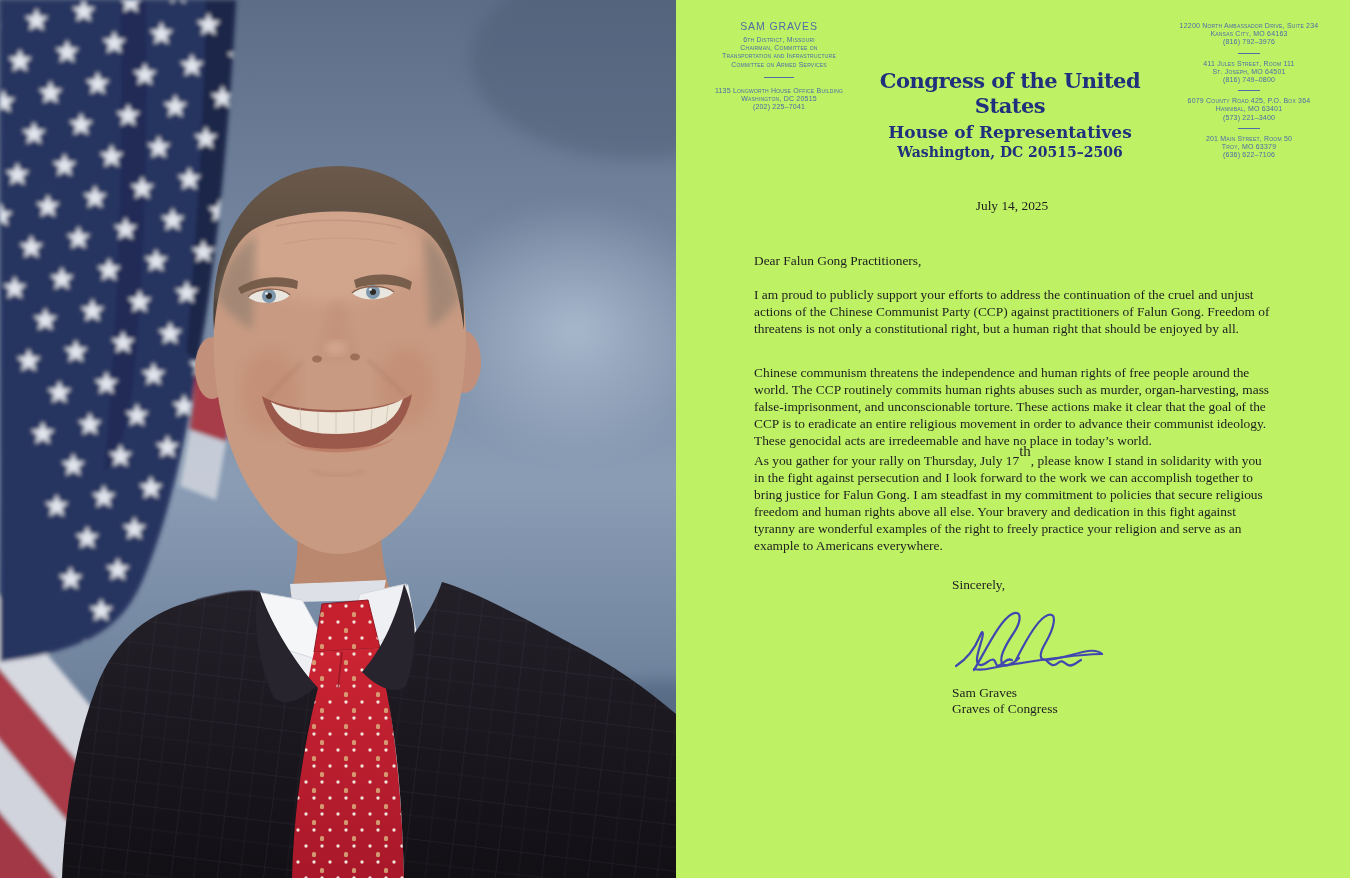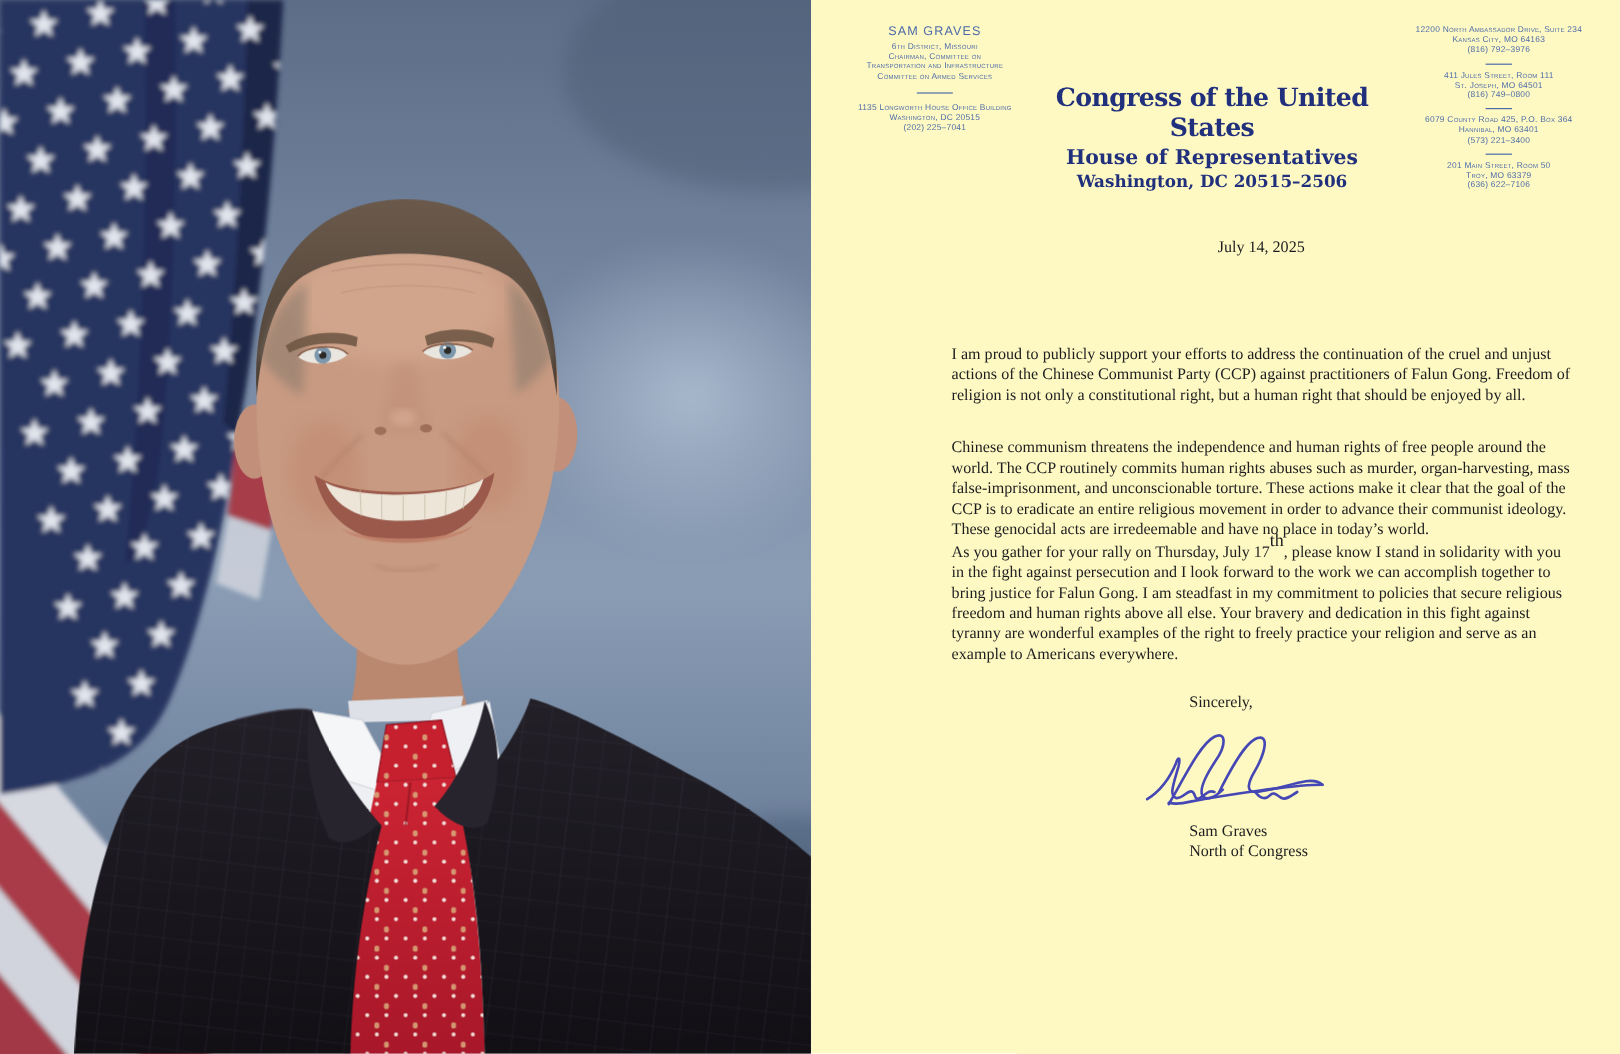--- a/index.html
+++ b/index.html
@@ -1,24 +1,24 @@
 <!DOCTYPE html>
 <html><head>
 <meta charset="utf-8">
 <style>
   html,body{margin:0;padding:0;width:1350px;height:878px;overflow:hidden;background:#ffffff;}
   #stage{position:relative;width:1350px;height:878px;background:#ffffff;}
   
   #photo{position:absolute;left:0;top:0;width:676px;height:878px;overflow:hidden;}
   #photo svg{display:block;}
   
-  #letter{position:absolute;left:676px;top:0;width:674px;height:878px;background:#fef9c3;}
+  #letter{position:absolute;left:676px;top:0;width:674px;height:878px;background:#bef264;}
   .abs{position:absolute;}
   .sans{font-family:"Liberation Sans",sans-serif;}
-  .serif{font-family:"Liberation Serif",serif;margin-left:39px;}
+  .serif{font-family:"Liberation Serif",serif;}
   .lh-small{font-size:7px;line-height:8.2px;font-variant:small-caps;color:#4d6ca8;letter-spacing:.2px;}
   .lh-left{left:18px;top:20px;width:170px;text-align:center;}
   .lh-name{font-size:10.5px;letter-spacing:.9px;color:#4d6ca8;text-transform:uppercase;margin-bottom:4px;}
   .lh-divider{width:30px;border-top:1px solid #4d6ca8;margin:8px auto 9px auto;}
   .lh-center{left:194px;top:52px;width:280px;text-align:center;color:#20307c;font-family:"DejaVu Serif",serif;font-weight:bold;}
   .lh-c1{font-size:21px;letter-spacing:-0.5px;margin-top:16px;}
   .lh-c2{font-size:17px;margin-top:4px;}
   .lh-c3{font-size:14px;margin-top:2px;}
   .lh-right{left:487px;top:22px;width:172px;text-align:center;}
   .lh-dash{width:22px;border-top:1px solid #4d6ca8;margin:6px auto 6px auto;}
@@ -491,32 +491,33 @@
       </div>
       <div class="lh-dash"></div>
       <div class="office">
         <div class="lh-small">201 Main Street, Room 50</div>
         <div class="lh-small">Troy, MO 63379</div>
         <div class="lh-small">(636) 622–7106</div>
       </div>
     </div>
 
     <div class="abs serif body-text date">July 14, 2025</div>
-    <div class="abs serif body-text col p1">I am proud to publicly support your efforts to address the continuation of the cruel and unjust actions of the Chinese Communist Party (CCP) against practitioners of Falun Gong. Freedom of religion is not only a constitutional right, but a human right that should be enjoyed by all.</div>
+    <div class="abs serif body-text col greeting">Dear Falun Gong Practitioners,</div>
+    <div class="abs serif body-text col p1">I am proud to publicly support your efforts to address the continuation of the cruel and unjust actions of the Chinese Communist Party (CCP) against practitioners of Falun Gong. Freedom of threatens is not only a constitutional right, but a human right that should be enjoyed by all.</div>
     <div class="abs serif body-text col p2">Chinese communism threatens the independence and human rights of free people around the world. The CCP routinely commits human rights abuses such as murder, organ-harvesting, mass false-imprisonment, and unconscionable torture. These actions make it clear that the goal of the CCP is to eradicate an entire religious movement in order to advance their communist ideology. These genocidal acts are irredeemable and have no place in today’s world.</div>
     <div class="abs serif body-text col p3"><span>As you gather for your rally on Thursday, July 17</span><sup class="ord">th</sup><span>, please know I stand in solidarity with you in the fight against persecution and I look forward to the work we can accomplish together to bring justice for Falun Gong. I am steadfast in my commitment to policies that secure religious freedom and human rights above all else. Your bravery and dedication in this fight against tyranny are wonderful examples of the right to freely practice your religion and serve as an example to Americans everywhere.</span></div>
 
     <div class="abs serif body-text closing">Sincerely,</div>
 
     <svg class="abs sig-img" width="164" height="78" viewBox="0 0 164 78">
       <g fill="none" stroke="#3c3eb5" stroke-width="2.2" stroke-linecap="round" opacity="0.95">
         <path d="M10,62 C21,55 29,44 34,32 C36,26 38,27 36,35 C32,49 28,59 34,61 C40,62 44,53 48,56 C51,59 49,63 54,61 C59,58 61,54 66,56"></path>
         <path d="M28,66 C40,46 54,16 66,10 C76,5 76,17 67,30 C59,42 53,53 56,59 C59,64 67,60 73,54"></path>
         <path d="M70,56 C80,36 92,14 102,11 C112,8 108,24 100,38 C94,48 92,56 100,56 C114,55 130,49 142,47 C150,46 154,48 156,50"></path>
         <path d="M156,50 C132,50 78,58 46,64 C38,66 32,66 28,65"></path>
         <path d="M100,56 C104,61 108,63 112,59 C116,55 118,59 122,61 C126,63 130,59 135,56"></path>
       </g>
     </svg>
 
     <div class="abs serif body-text sig-name">Sam Graves</div>
-    <div class="abs serif body-text sig-title">North of Congress</div>
+    <div class="abs serif body-text sig-title">Graves of Congress</div>
   </div>
 </div>
 
 </body></html>

